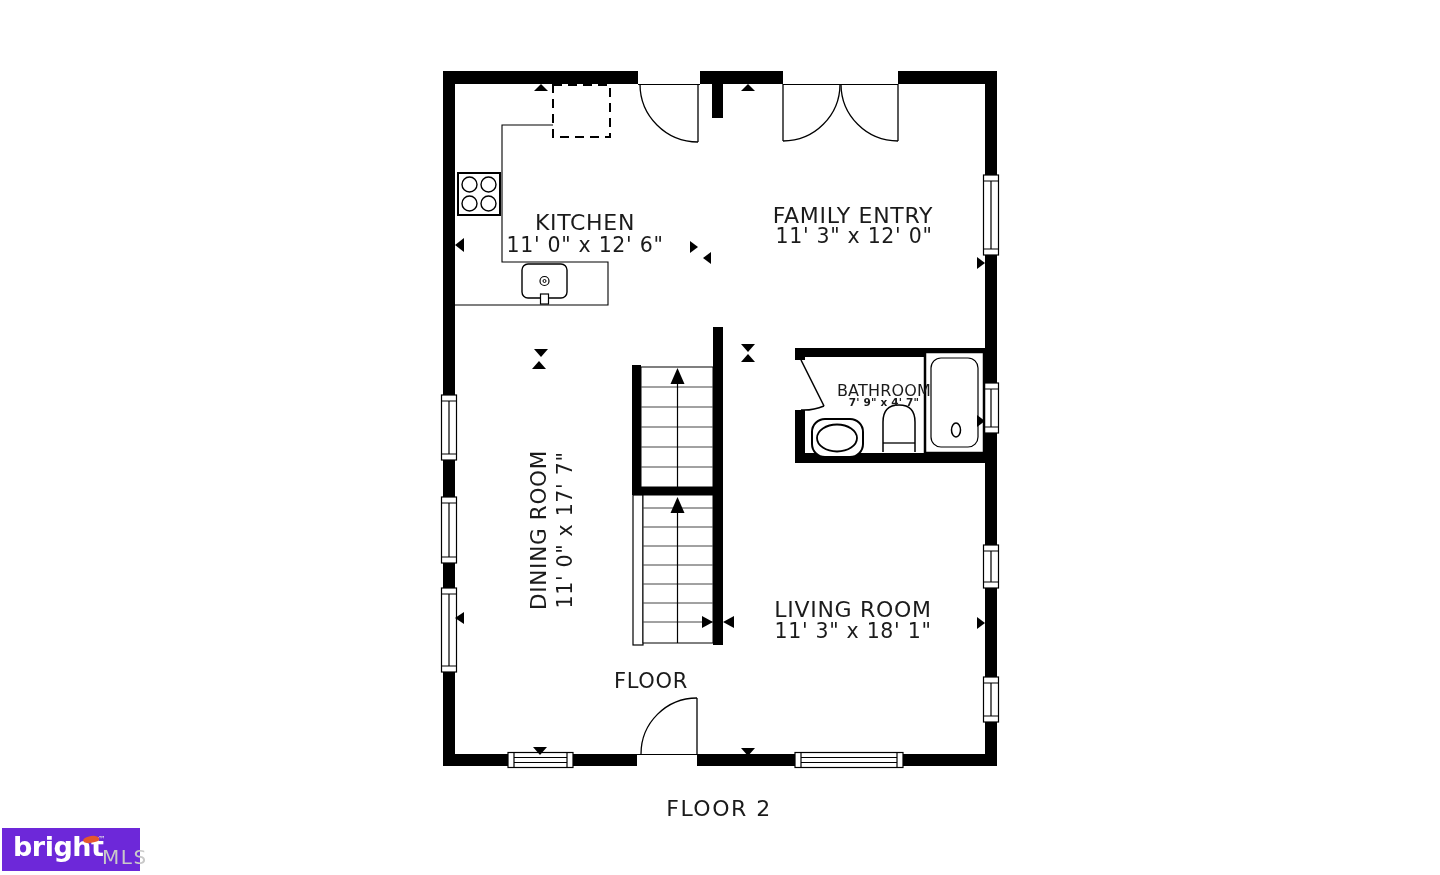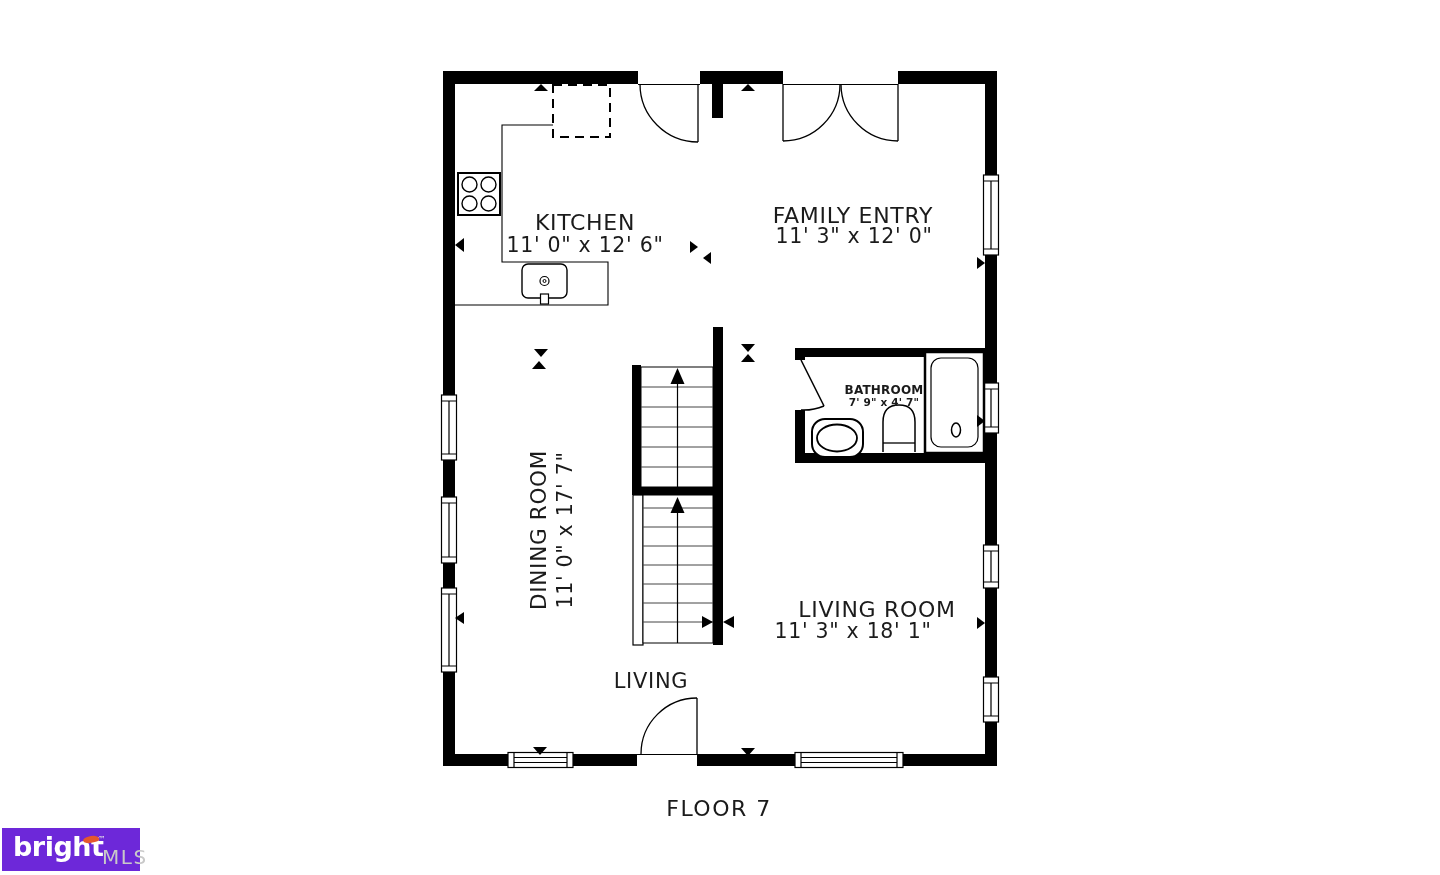--- a/index.html
+++ b/index.html
@@ -2,21 +2,21 @@
 <html><head>
 <meta charset="utf-8">
 <style>
   html,body{margin:0;padding:0;background:#fff;}
   body{width:1440px;height:875px;overflow:hidden;font-family:"DejaVu Sans","Liberation Sans",sans-serif;}
   #stage{position:relative;width:1440px;height:841px;background:#fff;}
   #plan-svg{position:absolute;left:0;top:0;}
   .label{position:absolute;transform:translate(-50%,-50%);color:#1b1b1b;white-space:nowrap;text-align:center;letter-spacing:0.7px;}
   .room-name{font-size:22px;}
   .room-dims{font-size:20.5px;}
-  .small-name{font-size:12px;font-weight:700;letter-spacing:0.2px;}
+  .small-name{font-size:16px;font-weight:400;letter-spacing:0.2px;}
   .small-dims{font-size:10.5px;font-weight:600;letter-spacing:0.2px;}
   .rotated{transform:translate(-50%,-50%) rotate(-90deg);}
   .rotated .line1{font-size:21.5px;letter-spacing:0.7px;}
   .rotated .line2{font-size:20.5px;letter-spacing:0.7px;margin-top:2px;}
   .floor-label{font-size:22px;letter-spacing:1.5px;}
   
   #logo{position:absolute;left:2px;top:828px;width:138px;height:43px;background:#6d28d9;}
   #logo .bright{position:absolute;left:11px;top:3px;font-size:27px;font-weight:bold;color:#fff;letter-spacing:-0.5px;}
   #logo .tm{position:absolute;left:96px;top:7px;font-size:8px;color:#e8e8e8;}
   #logo .mls{position:absolute;left:100px;top:17px;font-size:20px;color:#c9c9c9;letter-spacing:1.5px;}
@@ -203,26 +203,26 @@
   <div class="label room-dims" style="left:854px;top:236px;">11' 3" x 12' 0"</div>
 
   <div class="label rotated" style="left:551px;top:530px;">
     <div class="line1">DINING ROOM</div>
     <div class="line2">11' 0" x 17' 7"</div>
   </div>
 
   <div class="label small-name" style="left:884px;top:390px;">BATHROOM</div>
   <div class="label small-dims" style="left:884px;top:402px;">7' 9" x 4' 7"</div>
 
-  <div class="label room-name" style="left:853px;top:609px;margin-left:24px;">LIVING ROOM</div>
+  <div class="label room-name" style="left:853px;top:609px;">LIVING ROOM</div>
   <div class="label room-dims" style="left:853px;top:631px;">11' 3" x 18' 1"</div>
 
-  <div class="label room-name" style="left:651px;top:681px;font-size:21px;">LIVING</div>
-
-  <div class="label floor-label" style="left:719px;top:808px;">FLOOR 7</div>
+  <div class="label room-name" style="left:651px;top:681px;font-size:21px;">FLOOR</div>
+
+  <div class="label floor-label" style="left:719px;top:808px;">FLOOR 2</div>
 
   <div id="logo">
     <span class="bright">bright</span>
     <span class="accent"></span>
     <span class="tm">™</span>
     <span class="mls">MLS</span>
   </div>
 
 </div>
 

